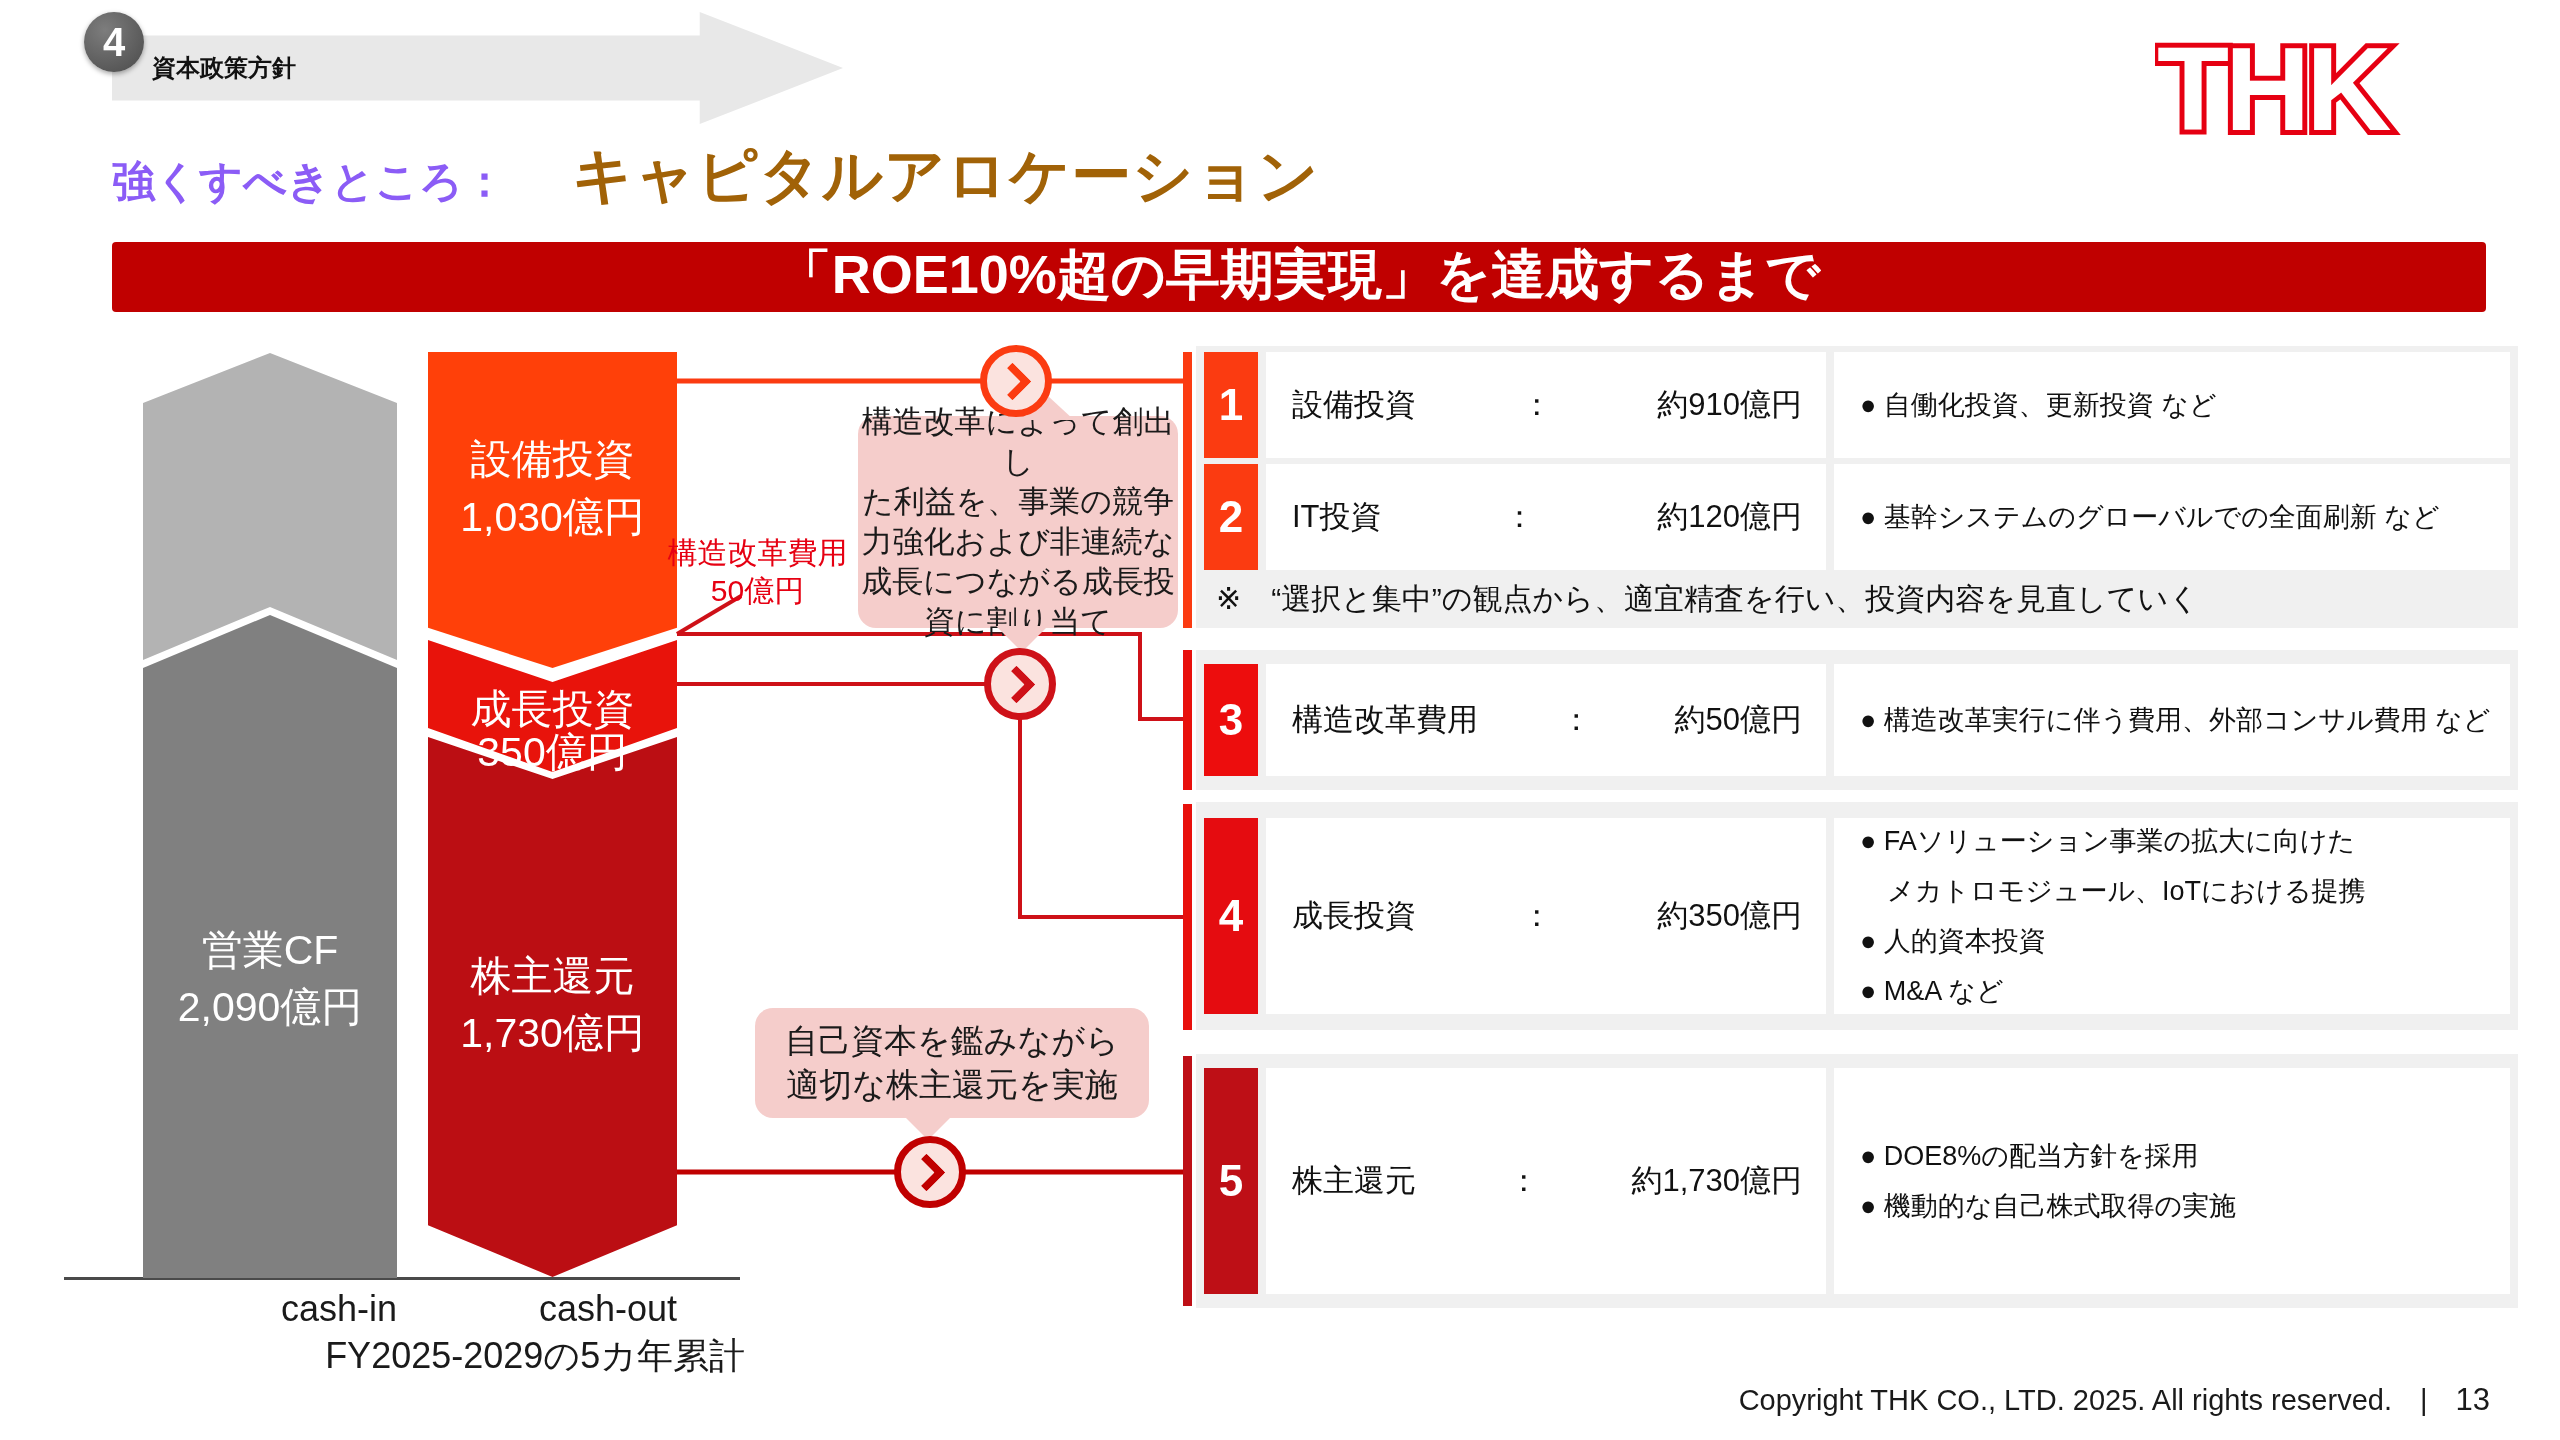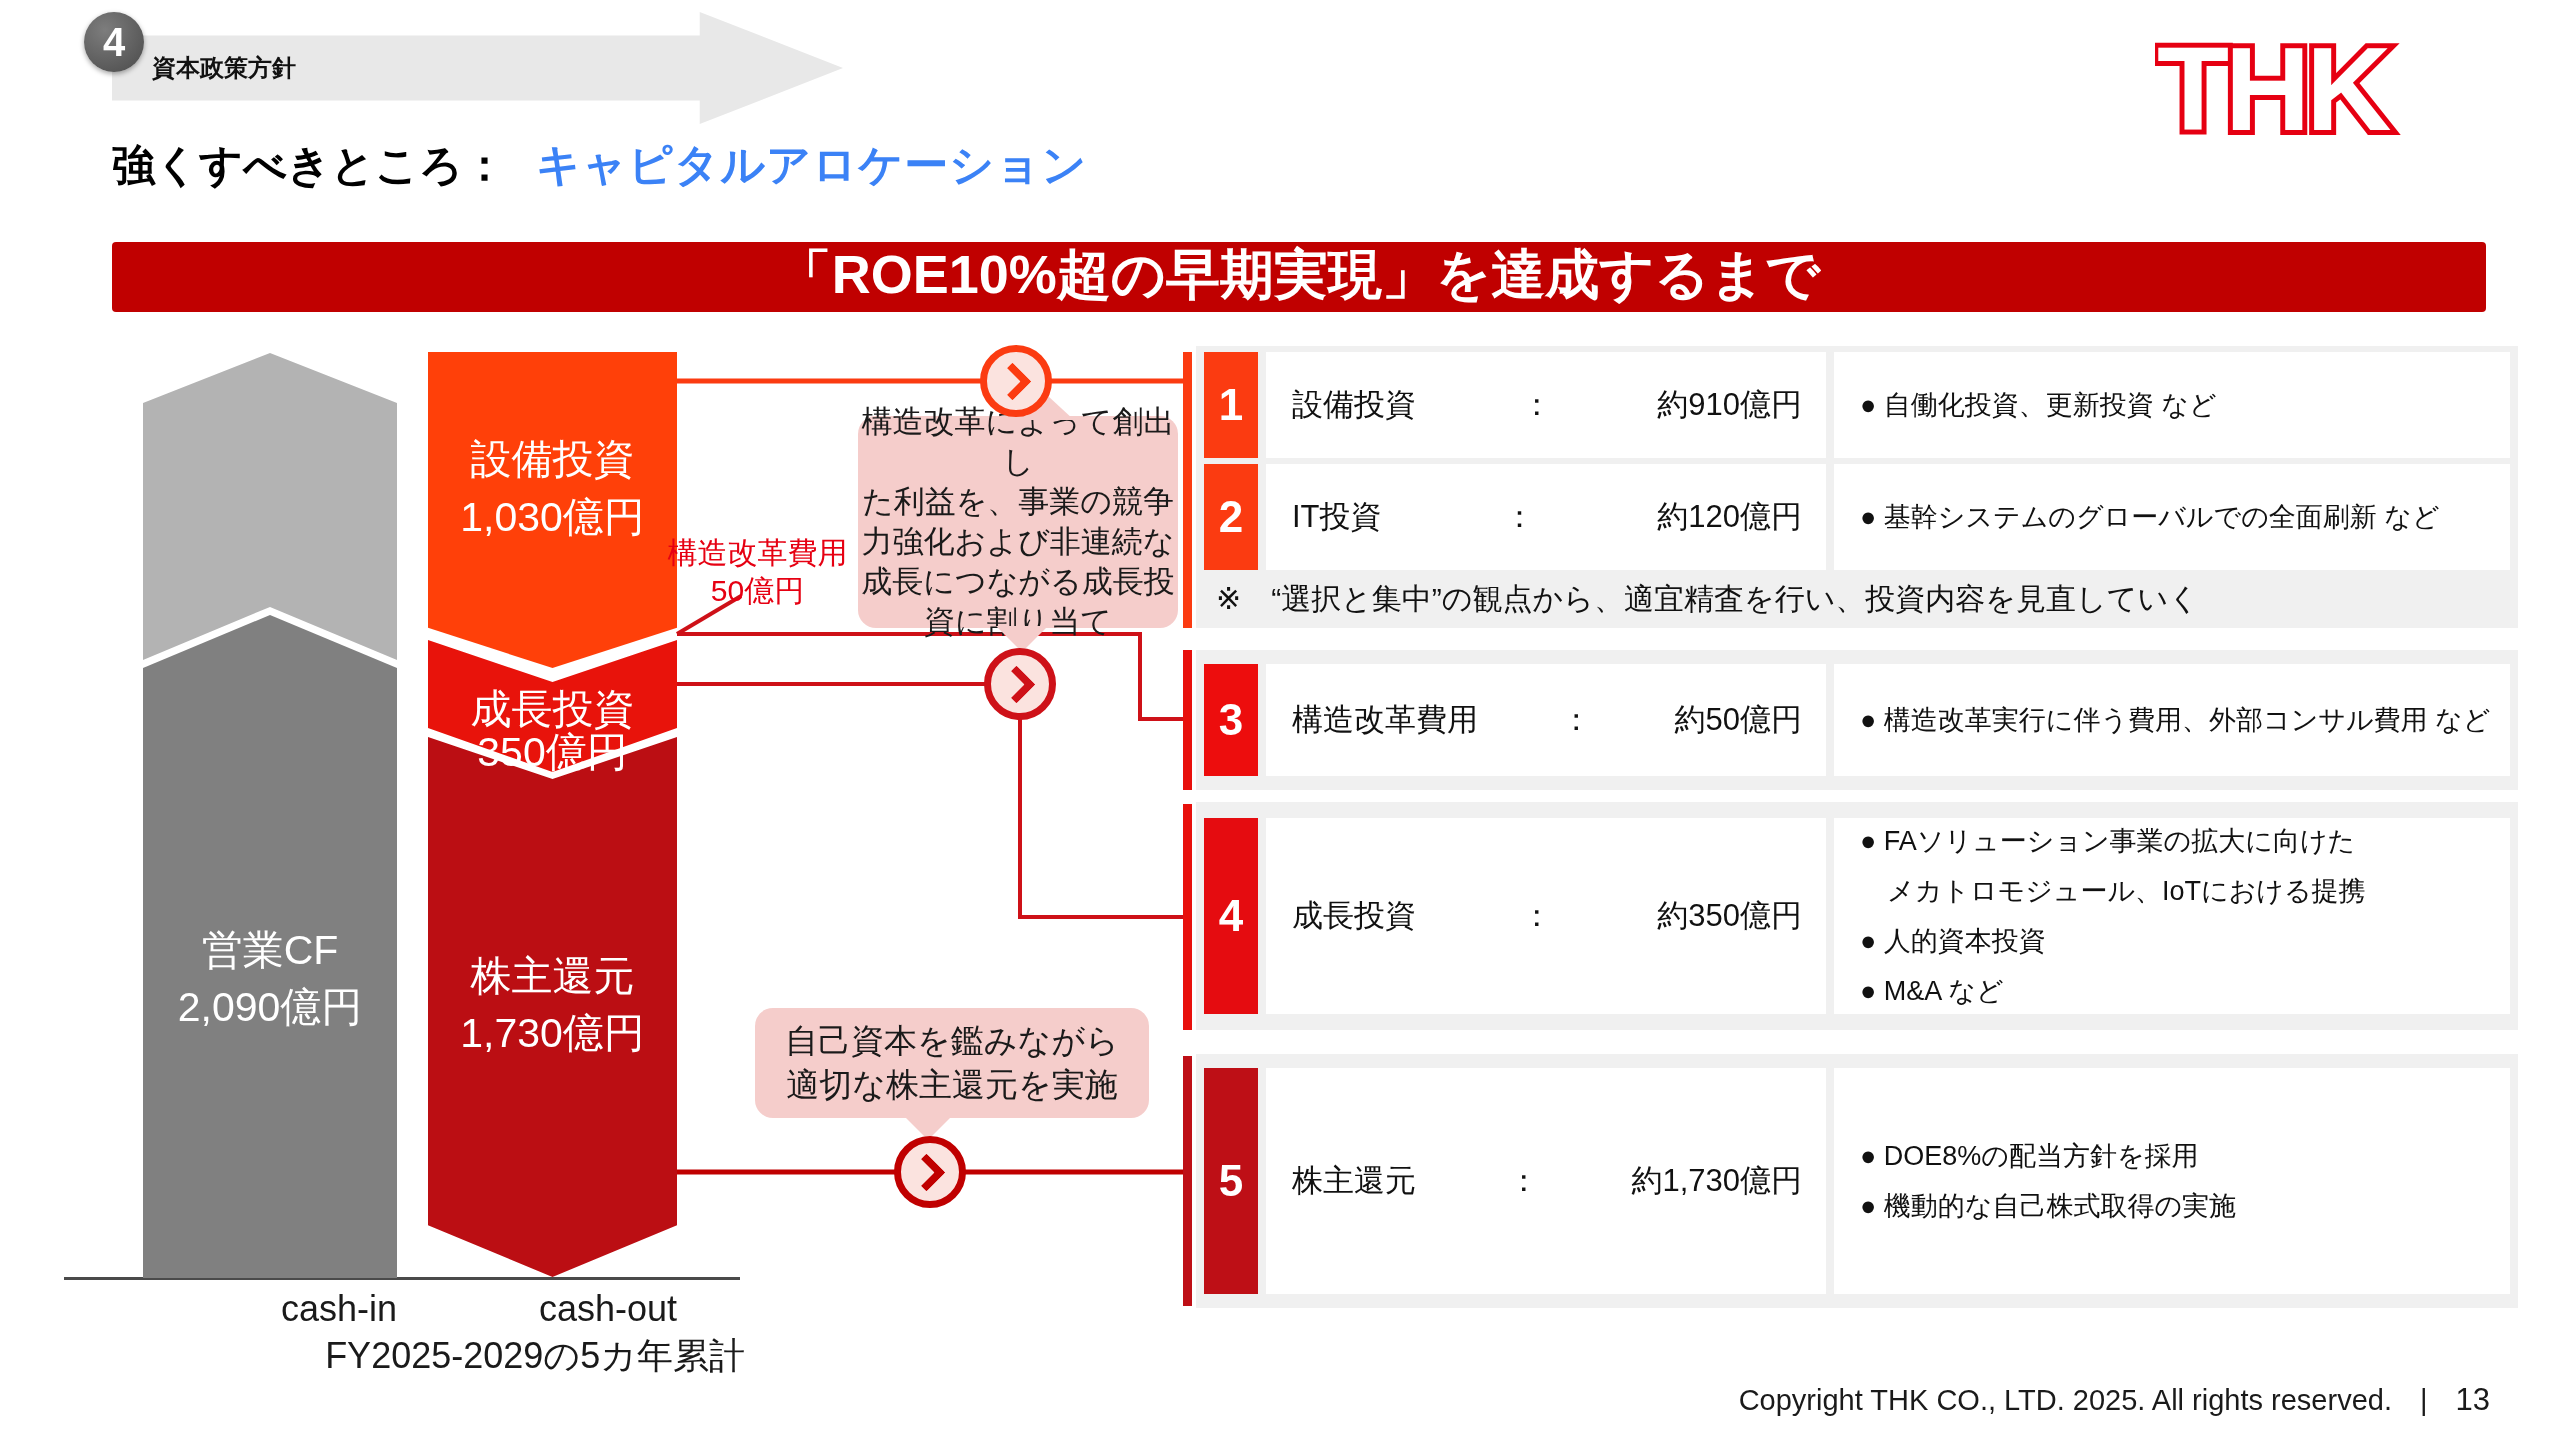--- a/index.html
+++ b/index.html
@@ -12,22 +12,22 @@
   
   .badge{left:84px;top:12px;width:60px;height:60px;border-radius:50%;
     background:radial-gradient(circle at 35% 30%, #7d7d7d, #4a4a4a);
     color:#fff;font-size:40px;font-weight:bold;display:flex;align-items:center;justify-content:center;
     box-shadow:0 2px 5px rgba(0,0,0,.35);z-index:6;}
   .arrowband{left:112px;top:12px;width:731px;height:112px;background:#E8E8E8;
     clip-path:polygon(0 21%,80.4% 21%,80.4% 0,100% 50%,80.4% 100%,80.4% 79%,0 79%);
     display:flex;align-items:center;}
   .arrowband span{padding-left:40px;font-size:24px;font-weight:bold;color:#111;}
   .titlerow{left:112px;top:136px;display:flex;align-items:baseline;gap:30px;}
-  .subtitle{font-size:43px;font-weight:bold;color:#000000;}
-  .pagetitle{font-size:44px;font-weight:bold;color:#3b82f6;letter-spacing:1px;}
+  .subtitle{font-size:43px;font-weight:bold;color:#8b5cf6;}
+  .pagetitle{font-size:60px;font-weight:bold;color:#a16207;letter-spacing:1px;margin-left:36px;}
   .logo{left:2128px;top:24px;margin-left:27px;}
 
   
   .roebanner{left:112px;top:242px;width:2374px;height:70px;background:#C00000;border-radius:4px;
     display:flex;align-items:flex-end;justify-content:center;color:#fff;font-size:54px;font-weight:bold;z-index:2;}
 
   
   .seg{z-index:1;}
   .ci-light{left:143px;top:353px;width:254px;height:307px;background:#B3B3B3;
     clip-path:polygon(50% 0%,100% 16.3%,100% 100%,50% 82.7%,0 100%,0 16.3%);}

